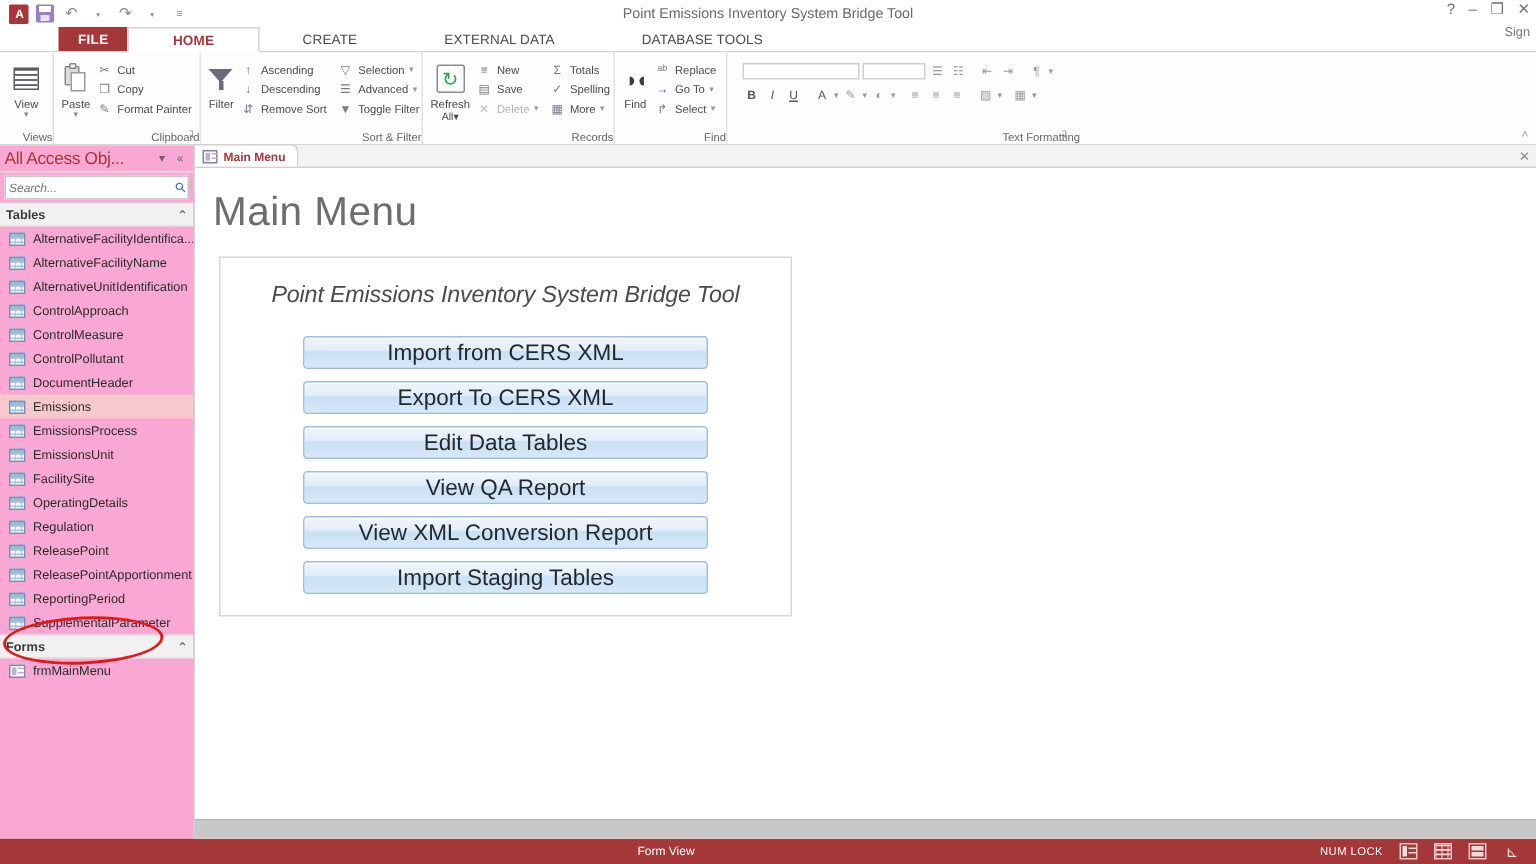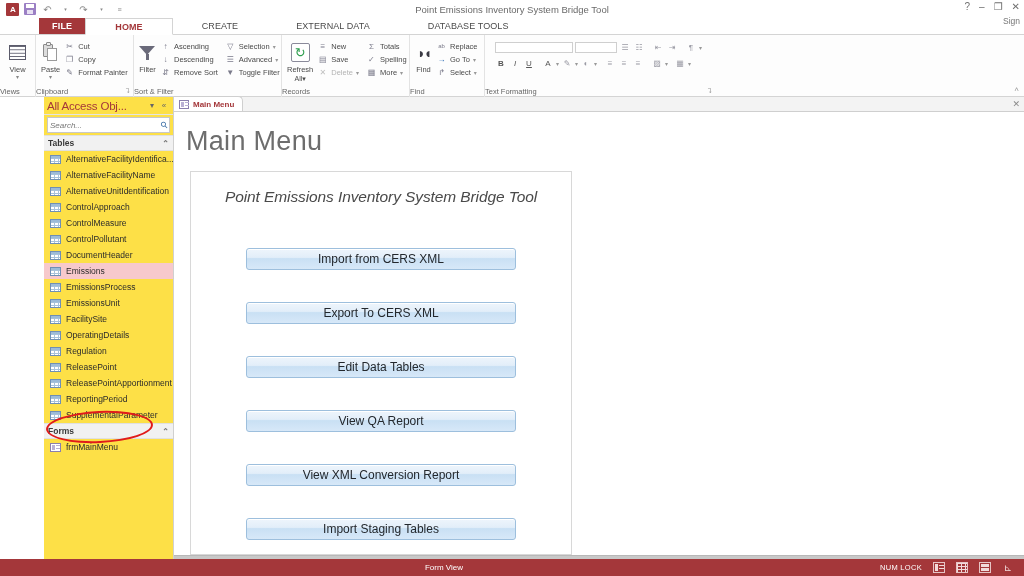--- a/index.html
+++ b/index.html
@@ -71,21 +71,21 @@
     border-bottom: 1px solid #d4d4d4;
     display: flex; position: relative;
   }
   .rgroup {
     position: relative; height: 62px;
     border-right: 1px solid #e3e3e3;
     display: flex; flex-direction: column;
   }
   .rgroup-body { flex: 1; display: flex; align-items: flex-start; padding: 3px 5px 0 5px; gap: 3px; }
   .rgroup-label {
-    font-size: 7.5px; color: #666; text-align: left; height: 11px; line-height: 11px;
+    font-size: 7.5px; color: #666; text-align: right; height: 11px; line-height: 11px;
     position: relative;
   }
   .dlg-launcher { position: absolute; right: 3px; bottom: 1px; font-size: 7px; color: #999; }
 
   .bigbtn {
     display: flex; flex-direction: column; align-items: center; justify-content: flex-start;
     width: 34px; padding-top: 2px; font-size: 7.5px; color: #4a4a4a;
   }
   .bigbtn .glyph { height: 25px; display: flex; align-items: center; justify-content: center; }
   .bigbtn .cap { line-height: 9px; text-align: center; }
@@ -139,22 +139,22 @@
 
   .ribbon-collapse {
     position: absolute; right: 5px; bottom: 2px; font-size: 8px; color: #999;
   }
 
   
   .main { display: flex; height: 462px; background: #fff; }
 
   
   .navpane {
-    width: 130px; background: #fde047; border-right: 1px solid #d0d0d0;
-    display: flex; flex-direction: column; position: relative; margin-left: 44px;
+    width: 130px; background: #f9a8d4; border-right: 1px solid #d0d0d0;
+    display: flex; flex-direction: column; position: relative;
   }
   .nav-header {
     height: 18px; display: flex; align-items: center; padding: 0 3px;
     border-bottom: 1px solid #e4e4e4;
   }
   .nav-title { font-size: 11.5px; color: #a4373a; flex: 1; letter-spacing: -.2px; }
   .nav-hdr-ico { font-size: 8px; color: #666; width: 12px; text-align: center; }
   .nav-search {
     height: 16px; margin: 2px 3px; border: 1px solid #c8c8c8; background: #fff;
     display: flex; align-items: center; padding: 0 2px;
@@ -240,25 +240,24 @@
   .panel-heading {
     font-size: 15.5px; font-style: italic; color: #4a4a4a; text-align: center;
     margin-bottom: 18px; letter-spacing: -.1px;
   }
   .btnstack { display: flex; flex-direction: column; align-items: center; gap: 8px; }
   .accbtn {
     width: 270px; height: 22px;
     background: linear-gradient(to bottom, #eef5fc 0%, #e2eef9 42%, #c9e0f4 48%, #d7e8f8 100%);
     border: 1px solid #9dbfdd;
     border-radius: 3px;
-    font-size: 12px; color: #23282d;
+    font-size: 15px; color: #23282d;
     display: flex; align-items: center; justify-content: center;
     font-family: "Liberation Sans", sans-serif;
     box-shadow: inset 0 1px 0 #fff;
-    margin-top: 24px;
   }
 
   .hscroll {
     height: 13px; background: #c8c8c8; border-top: 1px solid #b8b8b8;
   }
 
   
   .statusbar {
     height: 17px; background: #a4373a; color: #fff;
     display: flex; align-items: center; padding: 0 4px;

